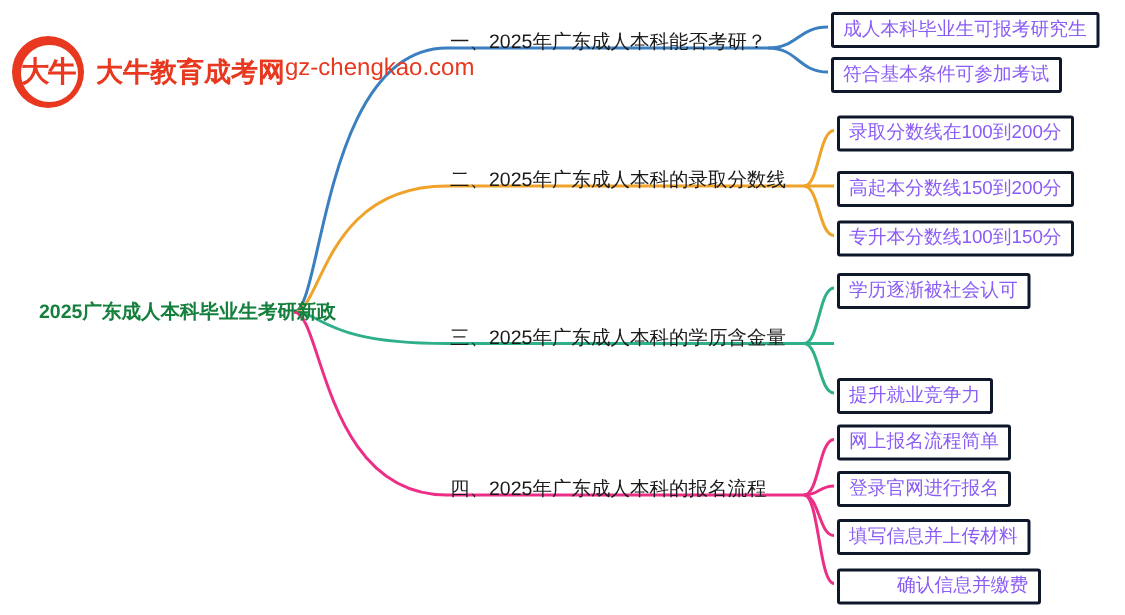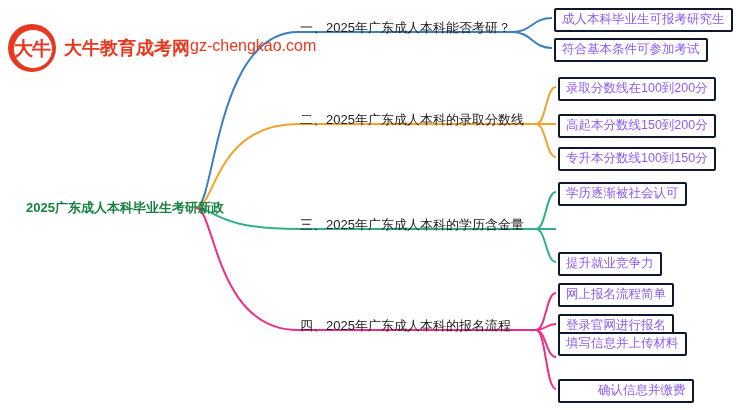--- a/index.html
+++ b/index.html
@@ -126,16 +126,16 @@
   <div class="node leaf" style="left:558px;top:114px;">高起本分数线150到200分</div>
   <div class="node leaf" style="left:558px;top:147px;">专升本分数线100到150分</div>
 
   <div class="node branch" style="left:300px;top:218px;">三、2025年广东成人本科的学历含金量</div>
   <div class="node leaf" style="left:558px;top:182px;">学历逐渐被社会认可</div>
   <div class="node leaf" style="left:558px;top:252px;">提升就业竞争力</div>
 
   <div class="node branch" style="left:300px;top:319px;">四、2025年广东成人本科的报名流程</div>
   <div class="node leaf" style="left:558px;top:283px;">网上报名流程简单</div>
   <div class="node leaf" style="left:558px;top:314px;">登录官网进行报名</div>
-  <div class="node leaf" style="left:558px;top:332px;">填写信息并上传材料</div>
+  <div class="node leaf" style="left:558px;top:346px;">填写信息并上传材料</div>
   <div class="node leaf" style="left:558px;top:379px;padding-left:38px;">确认信息并缴费</div>
 
 </div>
 
 </body></html>

